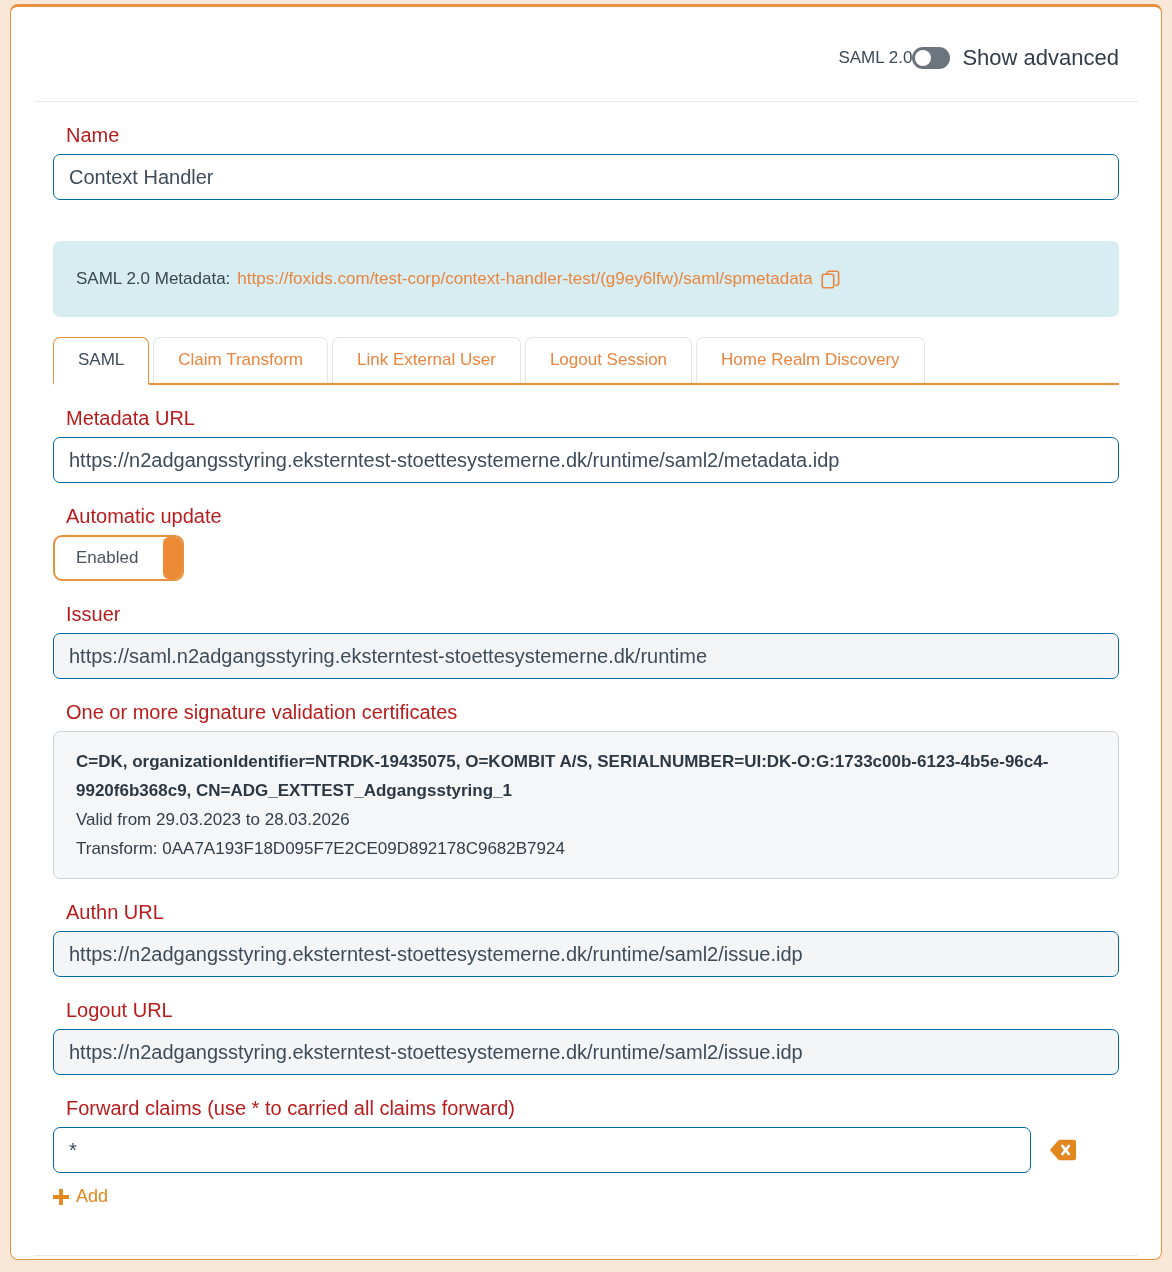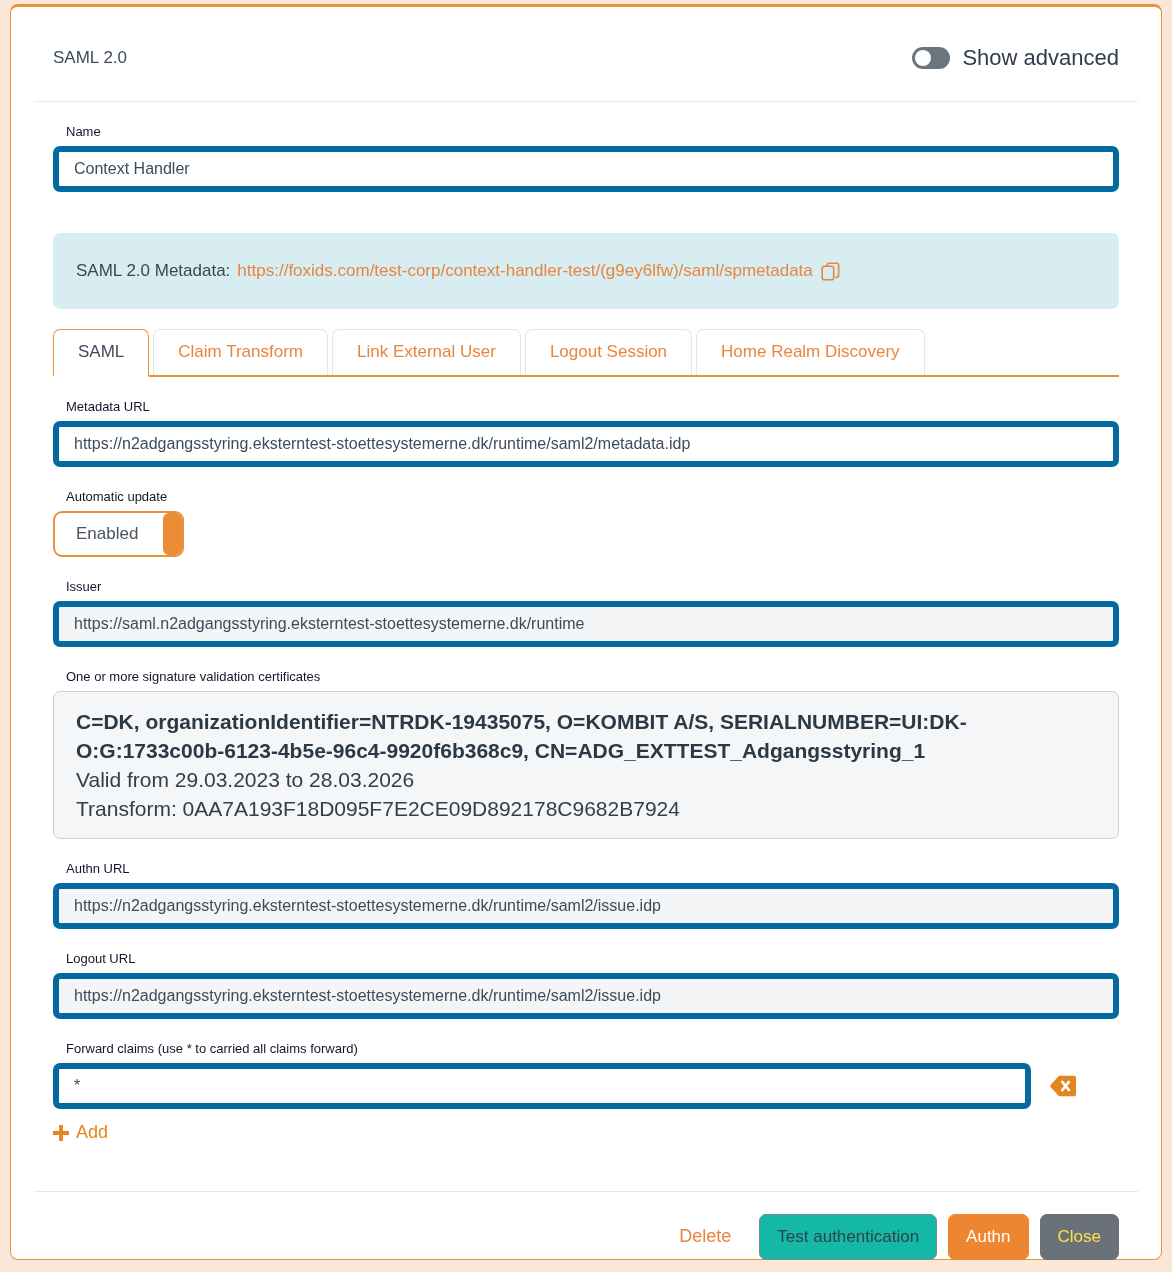--- a/index.html
+++ b/index.html
@@ -14,46 +14,46 @@
   .card {
     position: absolute;
     left: 10px; top: 4px; right: 10px; bottom: 12px;
     background: #fff;
     border: 1px solid #e9913c;
     border-top-width: 3px;
     border-radius: 8px;
   }
   
   .card-header {
-    display: flex; justify-content: space-between; align-items: center;
+    display: flex; justify-content: flex-end; align-items: center;
     padding: 0 42px; margin-top: 38px;
   }
   .page-title { font-size: 17px; color: #3d4b5a; }
   .adv-toggle-wrap { display: flex; align-items: center; gap: 12px; cursor: pointer; }
   .switch {
     width: 38px; height: 22px; border-radius: 11px;
     background: #6c757d; position: relative; flex: none;
   }
   .switch .knob {
     position: absolute; left: 3px; top: 3px;
     width: 16px; height: 16px; border-radius: 50%; background: #fff;
   }
   .adv-label { font-size: 22px; color: #313c48; }
   .divider { border: none; border-top: 1px solid #e7eaec; margin: 30px 23px 0; }
   
   .content { padding: 0 42px; }
   .form-group { margin-top: 22px; }
   .field-label {
-    display: block; font-size: 13px; color: #0f172a;
+    display: block; font-size: 20px; color: #b91c1c;
     margin: 0 0 7px 13px;
   }
   .form-input {
     display: block; width: 100%; height: 46px;
-    border: 6px solid #0369a1; border-radius: 7px;
-    padding: 0 15px; font-size: 16px; color: #3e4c59;
+    border: 1px solid #0369a1; border-radius: 7px;
+    padding: 0 15px; font-size: 20px; color: #3e4c59;
     background: #fff; font-family: inherit; outline: none;
   }
   .form-input.readonly { background: #f3f5f6; }
   
   .banner {
     margin-top: 41px; height: 76px; background: #d8edf2;
     border-radius: 7px; display: flex; align-items: center;
     padding: 0 23px; font-size: 17px; color: #39474f;
     white-space: nowrap;
   }
@@ -86,21 +86,21 @@
     font-size: 17px; color: #49545f; cursor: pointer;
     font-family: inherit;
   }
   .toggle-btn .handle {
     position: absolute; right: 0; top: 0; bottom: 0; width: 19px;
     background: #ec8b36; border-radius: 6px 6px 6px 6px;
   }
   
   .cert-box {
     border: 1px solid #ccd2d8; background: #f4f6f7; border-radius: 7px;
-    padding: 15px 22px; font-size: 21px; color: #323e49; line-height: 29px;
+    padding: 15px 22px; font-size: 17px; color: #323e49; line-height: 29px;
   }
   .cert-subject { font-weight: bold; color: #2c3843; }
   
   .claims-row { display: flex; align-items: center; }
   .claims-row .form-input { width: 978px; flex: none; }
   .backspace-icon { margin-left: 19px; cursor: pointer; display: inline-flex; }
   .add-row {
     margin-top: 13px; display: inline-flex; align-items: center; gap: 7px;
     cursor: pointer;
   }

